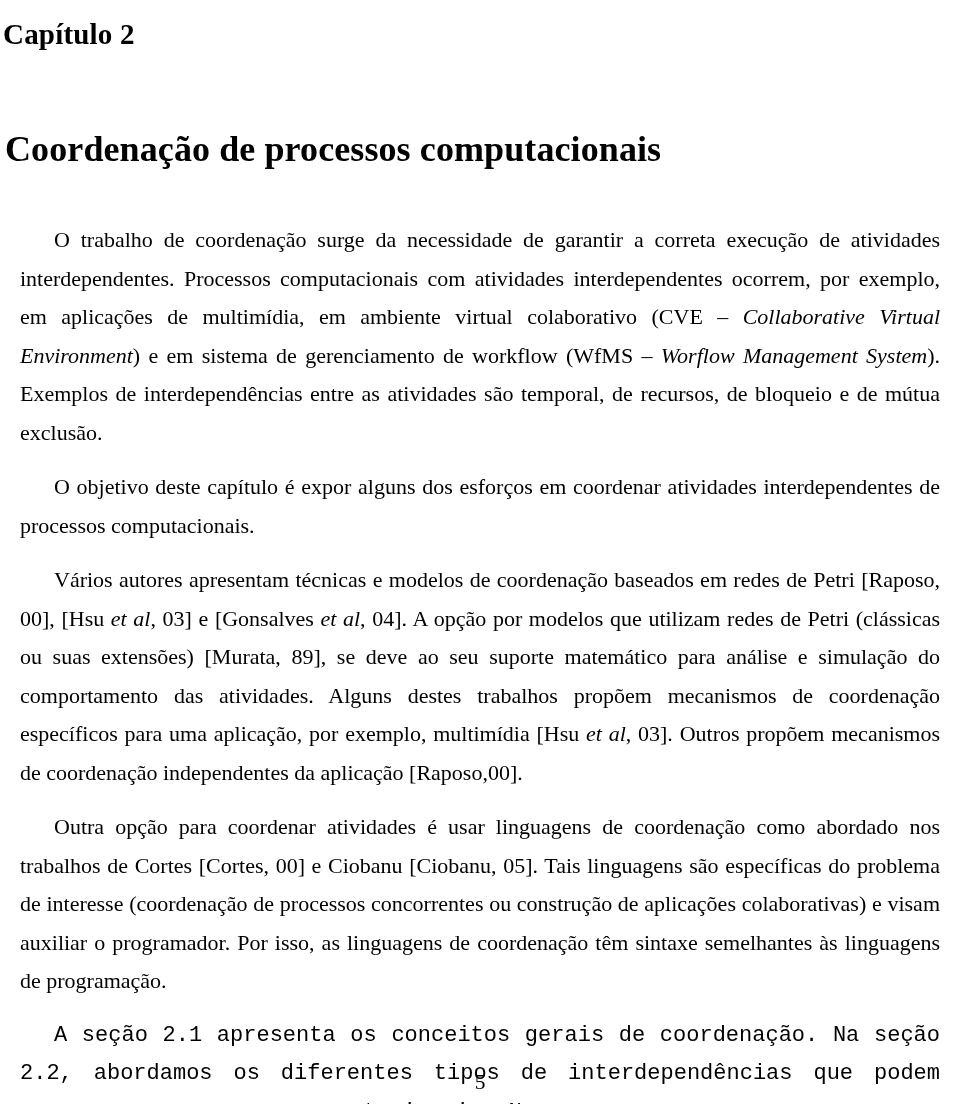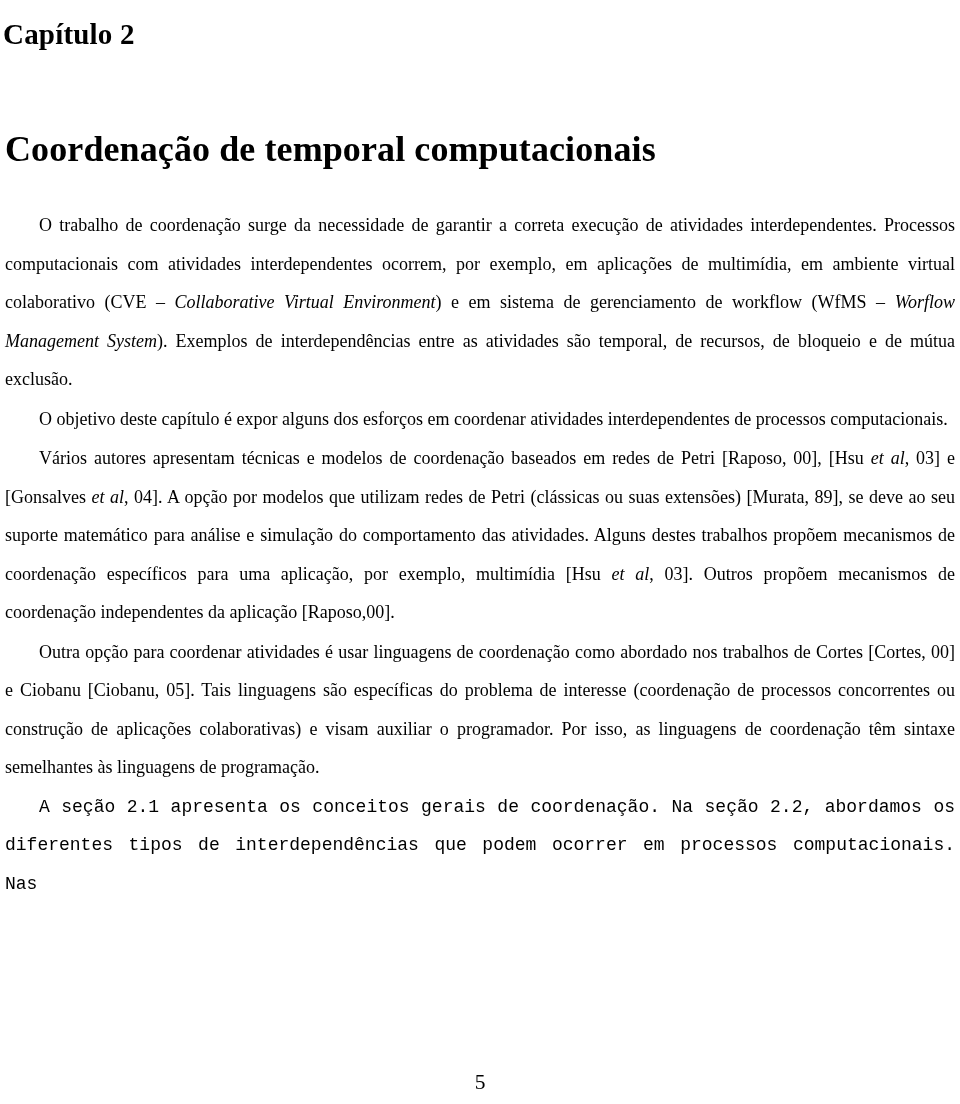--- a/index.html
+++ b/index.html
@@ -44,22 +44,22 @@
     white-space: nowrap;
   }
   
   .body-block {
     position: absolute;
     left: 4px;
     top: 205px;
     width: 952px;
   }
   .para {
-    margin: 1px;
-    font-size: 18px;
+    margin: 16px;
+    font-size: 22px;
     line-height: 38.5px;
     text-align: justify;
     text-justify: inter-word;
     text-indent: 34px;
     hyphens: none;
     -webkit-hyphens: none;
   }
   .para:last-of-type {
     text-align: justify;
     font-family: Liberation Mono, monospace;
@@ -76,21 +76,21 @@
     line-height: 28px;
   }
 </style>
 </head>
 <body>
 
 <div class="page">
 
   <h1 class="chapter-label">Capítulo 2</h1>
 
-  <h2 class="chapter-title">Coordenação de temporal computacionais</h2>
+  <h2 class="chapter-title">Coordenação de processos computacionais</h2>
 
   <div class="body-block">
     <p class="para">O trabalho de coordenação surge da necessidade de garantir a correta execução de atividades interdependentes. Processos computacionais com atividades interdependentes ocorrem, por exemplo, em aplicações de multimídia, em ambiente virtual colaborativo (CVE – <i>Collaborative Virtual Environment</i>) e em sistema de gerenciamento de workflow (WfMS – <i>Worflow Management System</i>). Exemplos de interdependências entre as atividades são temporal, de recursos, de bloqueio e de mútua exclusão.</p>
     <p class="para">O objetivo deste capítulo é expor alguns dos esforços em coordenar atividades interdependentes de processos computacionais.</p>
     <p class="para">Vários autores apresentam técnicas e modelos de coordenação baseados em redes de Petri [Raposo, 00], [Hsu <i>et al</i>, 03] e [Gonsalves <i>et al</i>, 04]. A opção por modelos que utilizam redes de Petri (clássicas ou suas extensões) [Murata, 89], se deve ao seu suporte matemático para análise e simulação do comportamento das atividades. Alguns destes trabalhos propõem mecanismos de coordenação específicos para uma aplicação, por exemplo, multimídia [Hsu <i>et al</i>, 03]. Outros propõem mecanismos de coordenação independentes da aplicação [Raposo,00].</p>
     <p class="para">Outra opção para coordenar atividades é usar linguagens de coordenação como abordado nos trabalhos de Cortes [Cortes, 00] e Ciobanu [Ciobanu, 05]. Tais linguagens são específicas do problema de interesse (coordenação de processos concorrentes ou construção de aplicações colaborativas) e visam auxiliar o programador. Por isso, as linguagens de coordenação têm sintaxe semelhantes às linguagens de programação.</p>
     <p class="para">A seção 2.1 apresenta os conceitos gerais de coordenação. Na seção 2.2, abordamos os diferentes tipos de interdependências que podem ocorrer em processos computacionais. Nas</p>
   </div>
 
   <div class="page-number">5</div>

